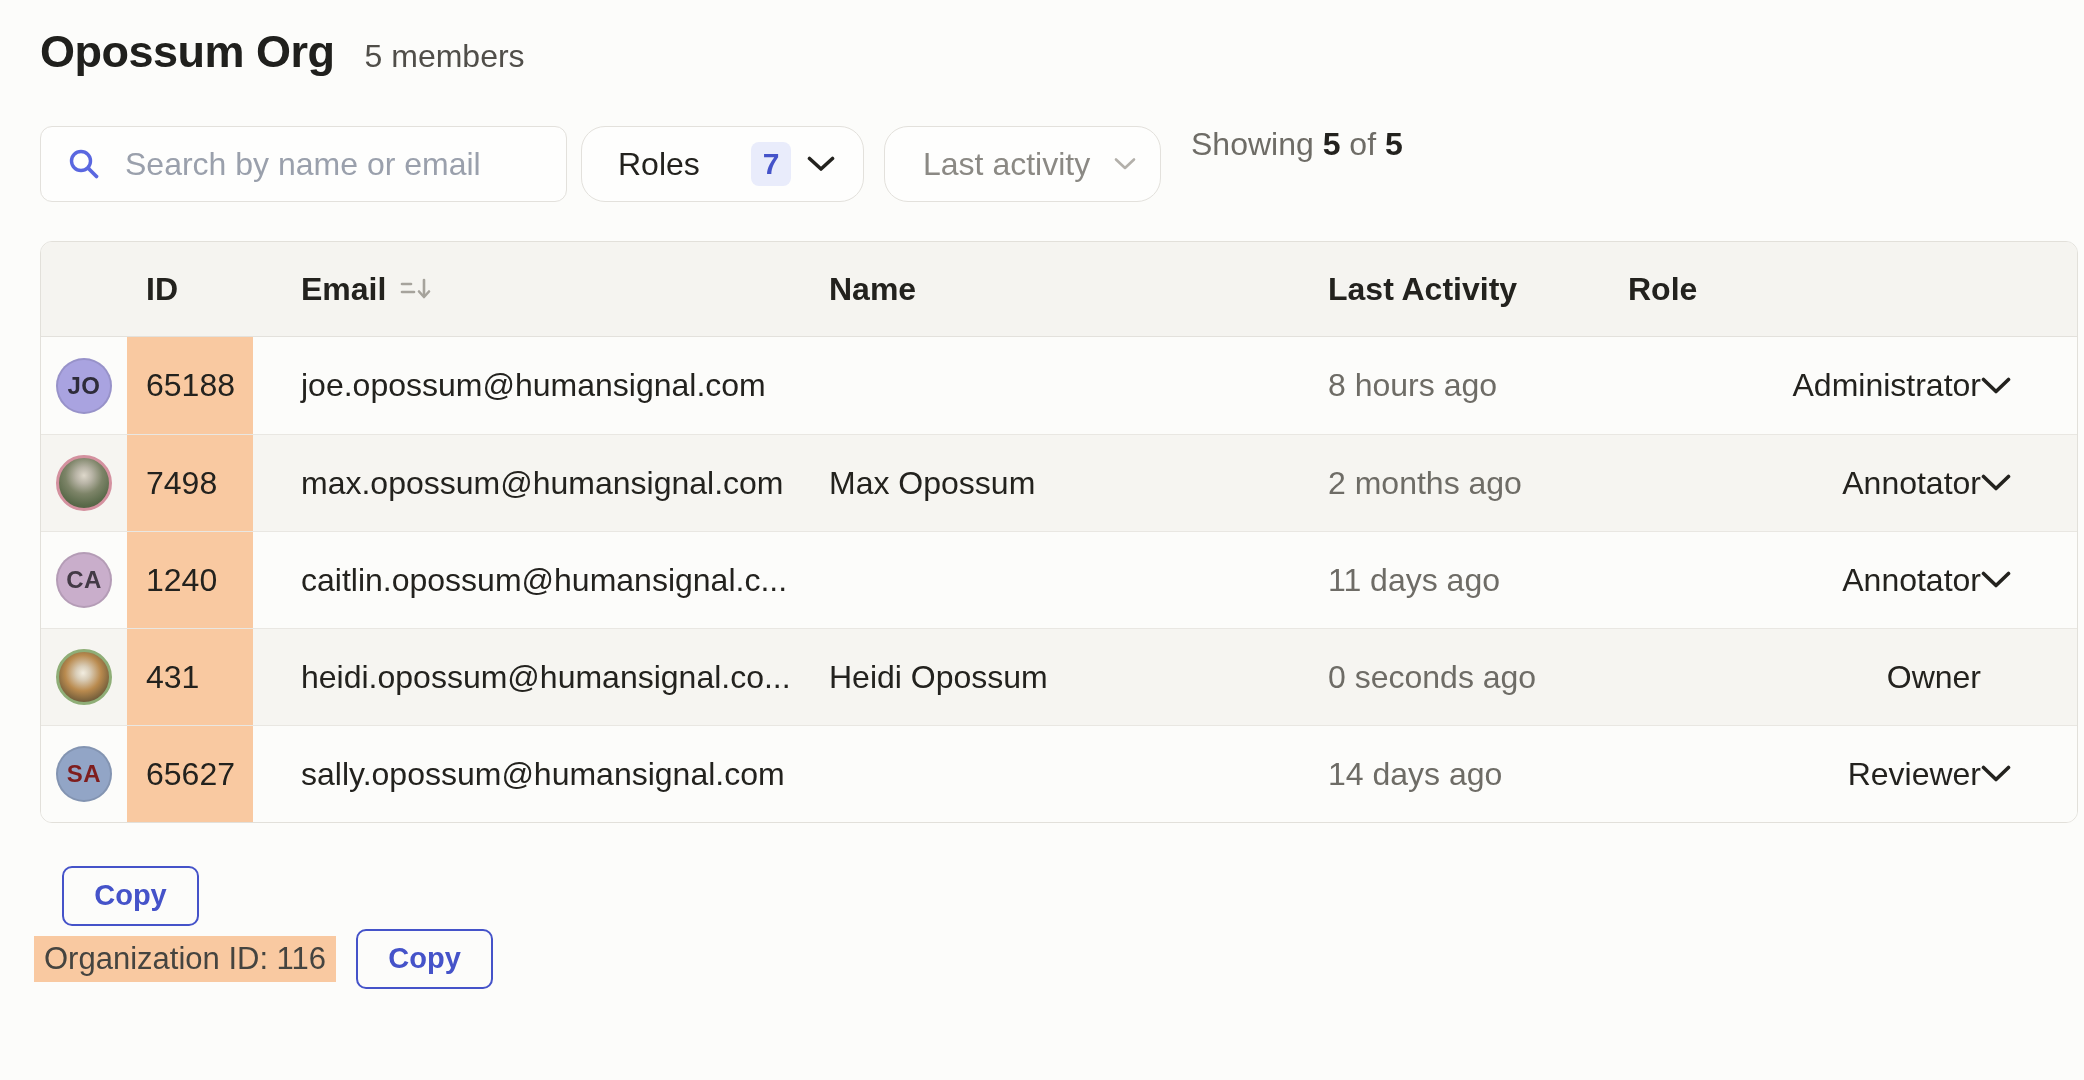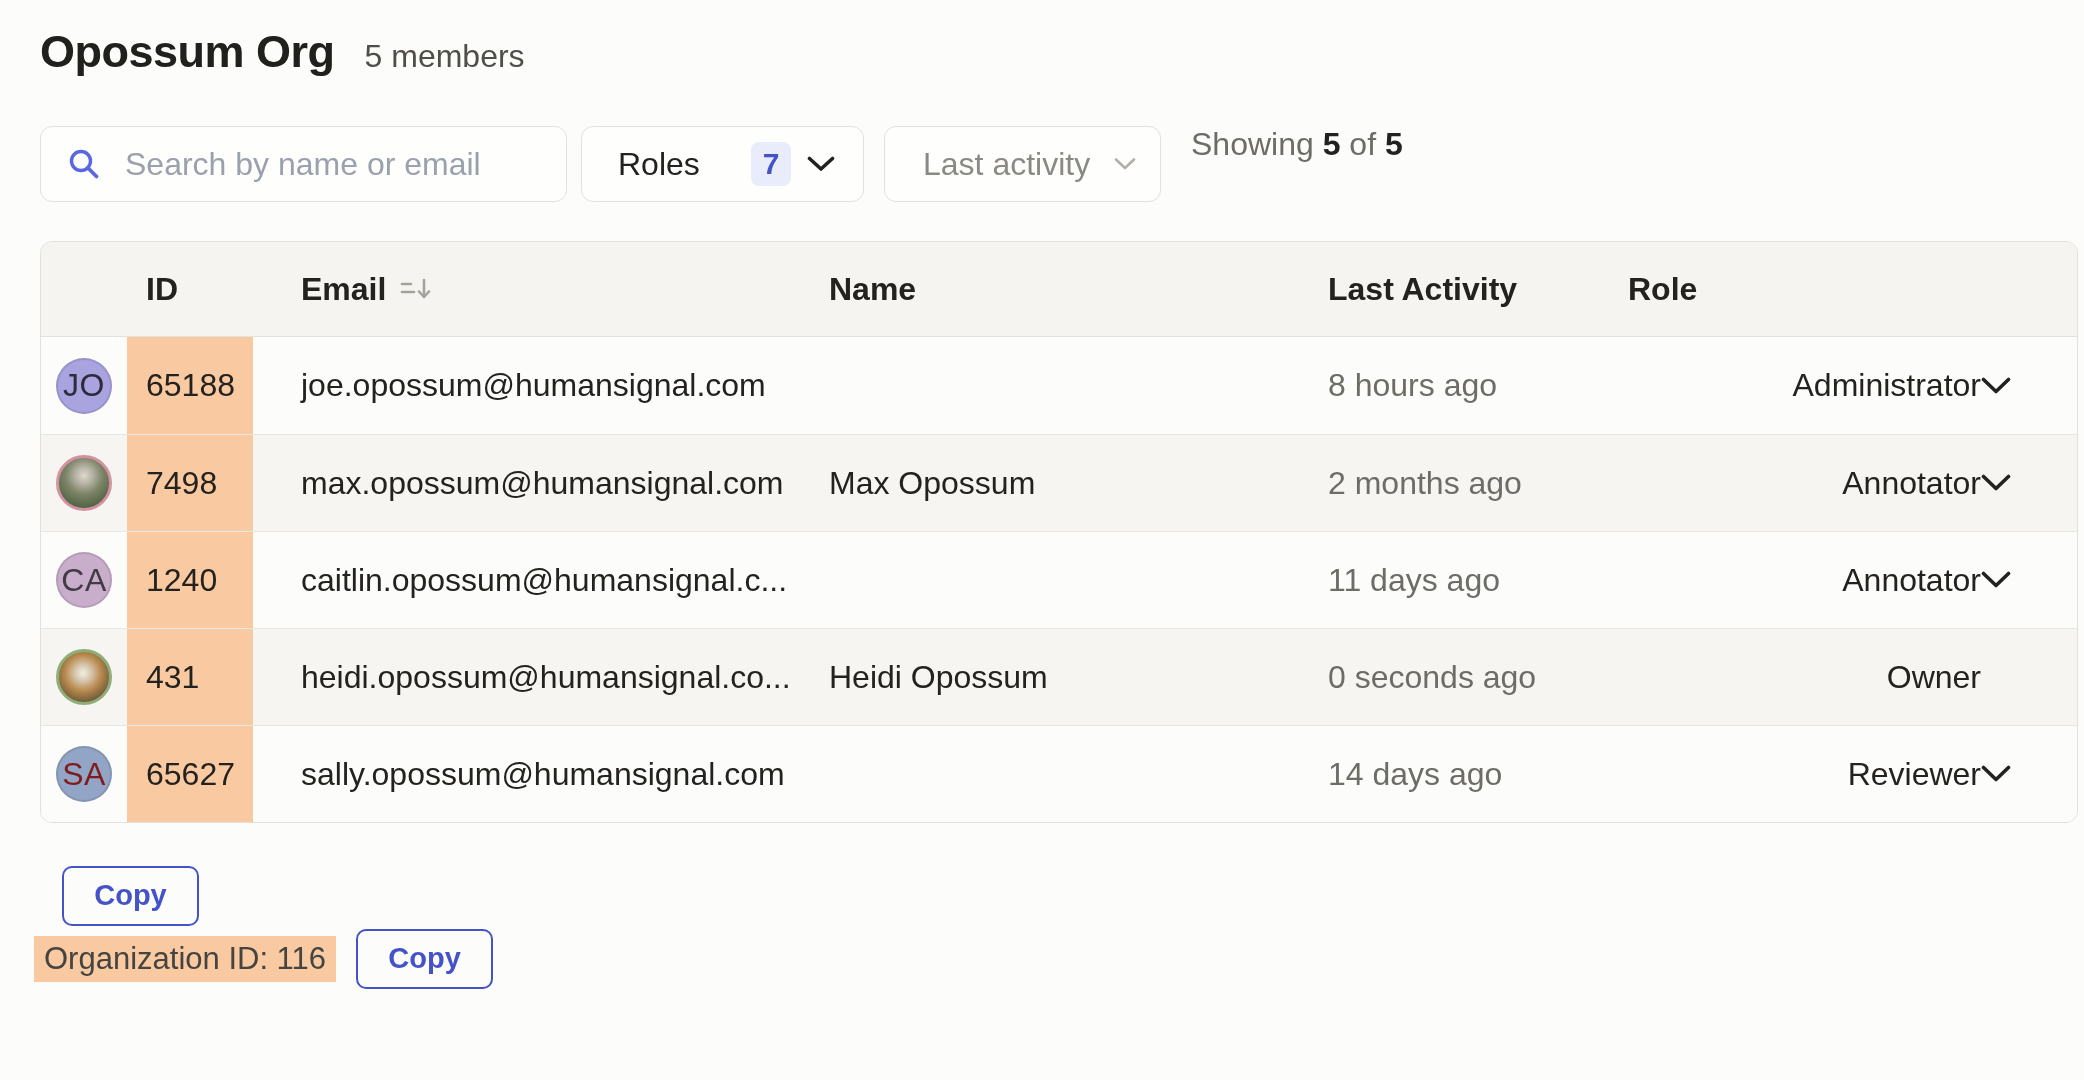--- a/index.html
+++ b/index.html
@@ -28,21 +28,21 @@
     width:527px;height:76px;border:1.5px solid var(--border);border-radius:12px;
     background:#fefefd;display:flex;align-items:center;padding:0 20px 0 26px;
   }
   .search-box svg{flex:0 0 auto;}
   .search-box input{
     border:none;outline:none;background:transparent;font-family:"Liberation Sans",sans-serif;
     font-size:32px;color:var(--text-dark);margin-left:22px;width:100%;
   }
   .search-box input::placeholder{color:var(--placeholder);}
   .dropdown{
-    height:76px;border:1.5px solid var(--border);border-radius:12px;background:#fefefd;
+    height:76px;border:1.5px solid var(--border);border-radius:24px;background:#fefefd;
     display:flex;align-items:center;
   }
   .dd-roles{width:283px;margin-left:14px;padding:0 28px 0 36px;}
   .dd-roles .dd-label{font-size:32px;color:var(--text-dark);}
   .roles-badge{
     min-width:40px;height:44px;border-radius:8px;background:var(--badge-bg);
     color:var(--blue);font-size:30px;font-weight:700;display:flex;align-items:center;
     justify-content:center;margin-left:auto;padding:0 4px;
   }
   .dd-roles svg{margin-left:16px;}
@@ -66,21 +66,21 @@
   .th-name{padding-left:8px;}
   .th-last{padding-left:47px;}
   .th-role{padding-left:7px;}
 
   .trow{height:97px;font-size:32px;border-top:1px solid var(--sep);background:var(--bg);}
   .trow:first-of-type{border-top:none;}
   .trow.alt{background:var(--row-alt);}
   .cell-avatar{display:flex;justify-content:center;align-items:center;height:100%;}
   .avatar{
     width:56px;height:56px;border-radius:50%;display:flex;align-items:center;
-    justify-content:center;font-size:32px;font-weight:400;letter-spacing:0.5px;
+    justify-content:center;font-size:24px;font-weight:700;letter-spacing:0.5px;
     box-shadow:inset 0 0 0 2px rgba(0,0,0,0.10);
   }
   .avatar.photo{box-shadow:none;border:3px solid transparent;}
   .photo-opossum-grass{
     background:radial-gradient(circle at 50% 35%, #ded8cb 0%, #b8b4a6 20%, #7d8468 45%, #5a6a4a 72%, #43523a 100%);
   }
   .photo-opossum-face{
     background:radial-gradient(circle at 48% 42%, #f2ede0 0%, #d9cdb8 18%, #b98a4e 46%, #77603c 72%, #33302a 100%);
   }
   .cell-id{

